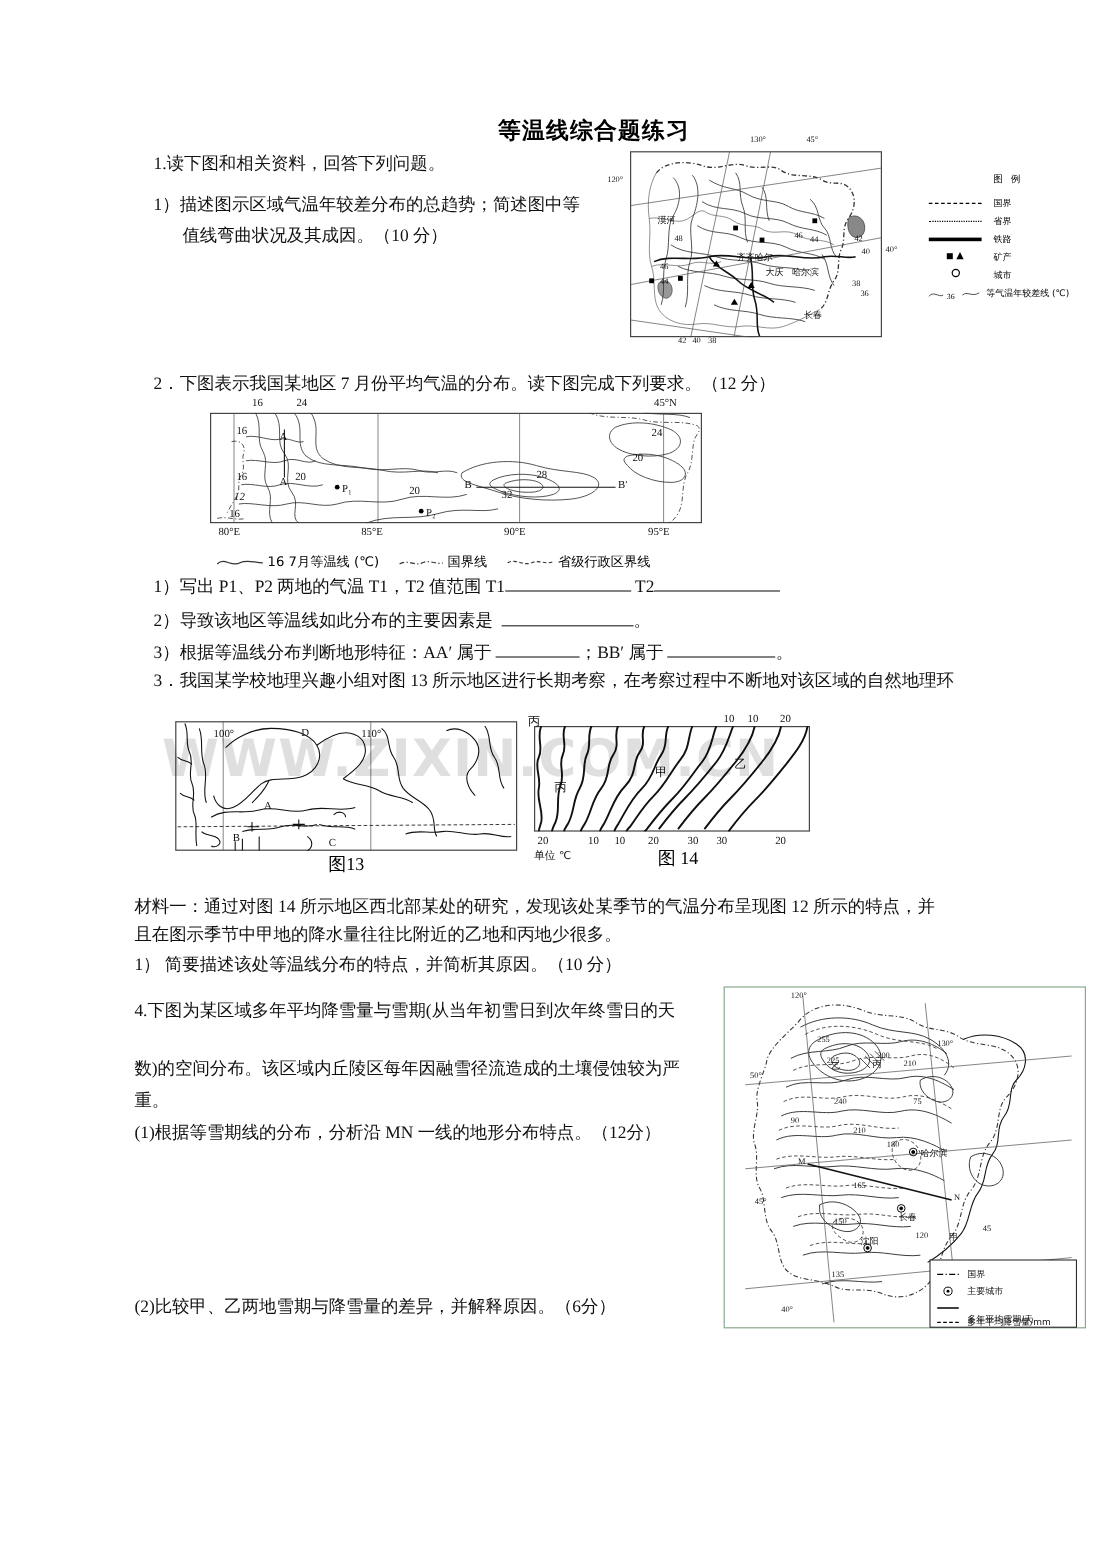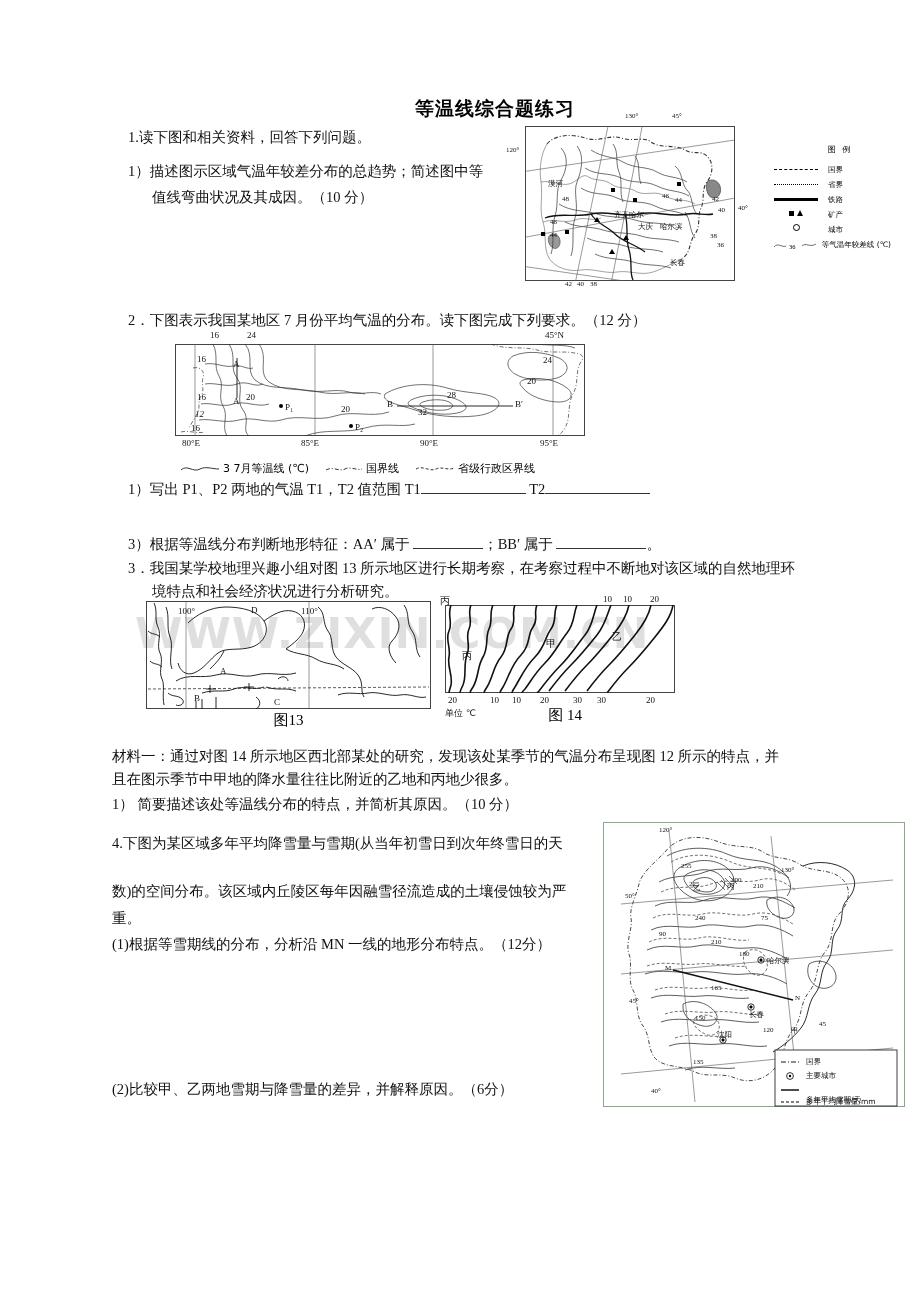--- a/index.html
+++ b/index.html
@@ -324,46 +324,48 @@
     <div class="abs mlabel big" style="left:126px; top:108px;">85°E</div>
     <div class="abs mlabel big" style="left:245px; top:108px;">90°E</div>
     <div class="abs mlabel big" style="left:365px; top:108px;">95°E</div>
   </div>
 
   <div class="abs" style="left:180px; top:461px; display:flex; align-items:center; gap:16px; font-size:11px; font-family:'DejaVu Sans',sans-serif;">
     <div style="display:flex;align-items:center;gap:3px;">
       <svg width="40" height="10" viewBox="0 0 40 10">
           <path class="c" style="stroke-width:1" d="M1,6 C7,0 13,9 20,5 C26,2 32,5 39,5"></path>
         </svg>
-      <span>3  7月等温线 (℃)</span>
+      <span>16  7月等温线 (℃)</span>
     </div>
     <div style="display:flex;align-items:center;gap:3px;">
       <svg width="38" height="10" viewBox="0 0 38 10">
           <path class="cdash" style="stroke-width:1" d="M1,6 C8,2 14,8 20,5 C26,2 32,7 37,5"></path>
         </svg>
       <span>国界线</span>
     </div>
     <div style="display:flex;align-items:center;gap:3px;">
       <svg width="40" height="10" viewBox="0 0 40 10">
           <path class="cdash2" style="stroke-width:1" d="M1,5 C8,1 14,8 21,5 C27,2 33,7 39,4"></path>
         </svg>
       <span>省级行政区界线</span>
     </div>
   </div>
 
   <div class="abs qtext" style="left:128px; top:478px;">
     <span>1）写出 P1、P2 两地的气温 T1，T2 值范围 T1</span><span class="blank-line" style="width:105px;"></span>
     <span>T2</span><span class="blank-line" style="width:105px;"></span>
   </div>
+  <div class="abs qtext" style="left:128px; top:507px;">
+    <span>2）导致该地区等温线如此分布的主要因素是</span>&nbsp;&nbsp;<span class="blank-line" style="width:110px;"></span><span>。</span>
+  </div>
   <div class="abs qtext" style="left:128px; top:533px;">
     <span>3）根据等温线分布判断地形特征：AA′ 属于</span>&nbsp;<span class="blank-line" style="width:70px;"></span><span>；BB′ 属于</span>&nbsp;<span class="blank-line" style="width:90px;"></span><span>。</span>
   </div>
 
   <div class="abs qtext" style="left:128px; top:557px;">3．我国某学校地理兴趣小组对图 13 所示地区进行长期考察，在考察过程中不断地对该区域的自然地理环</div>
-  <div class="abs qtext" style="left:152px; top:580px;">境特点和社会经济状况进行分析研究。</div>
 
   <div class="abs" style="left:146px; top:601px; width:285px; height:125px;">
     <div class="abs figbox" style="left:0; top:0; width:285px; height:108px;"></div>
     <svg class="abs" style="left:0; top:0;" width="285" height="108" viewBox="0 0 285 108">
       <line class="grid" x1="40" y1="0" x2="40" y2="108"></line>
       <line class="grid" x1="163" y1="0" x2="163" y2="108"></line>
       <path class="cdash2" d="M2,88 L283,86"></path>
 
       <path class="c2" style="stroke-width:0.9" d="M8,2 C12,10 8,18 12,26 C16,34 10,44 14,52 C18,60 12,70 16,78 C19,84 16,94 18,104"></path>
       <path class="c2" style="stroke-width:0.9" d="M20,6 C24,16 20,26 24,36 C28,46 22,58 26,68"></path>

